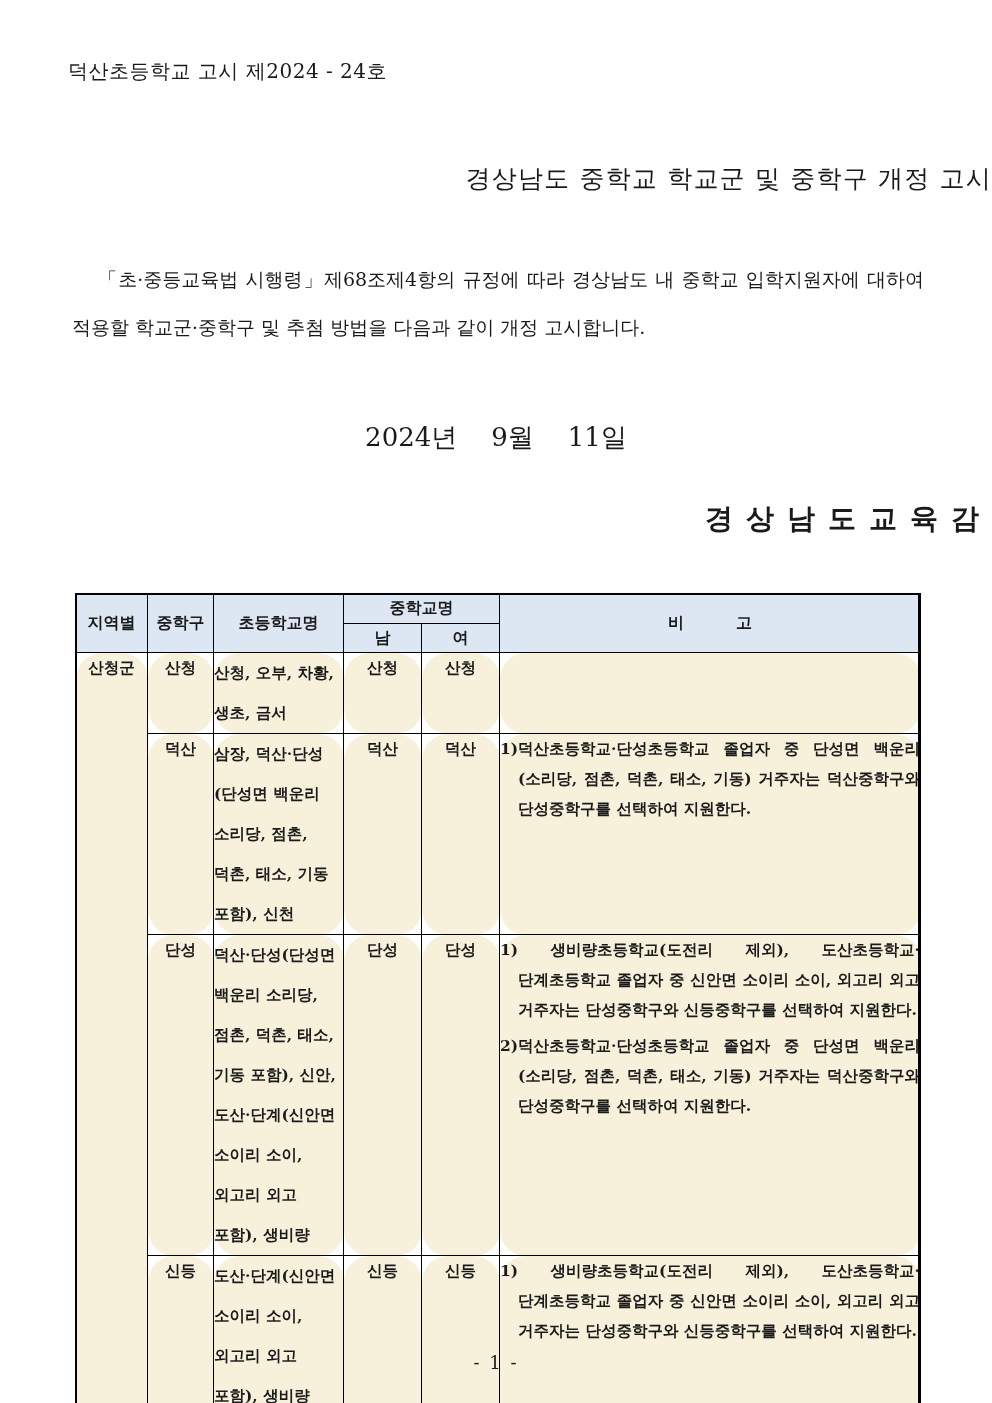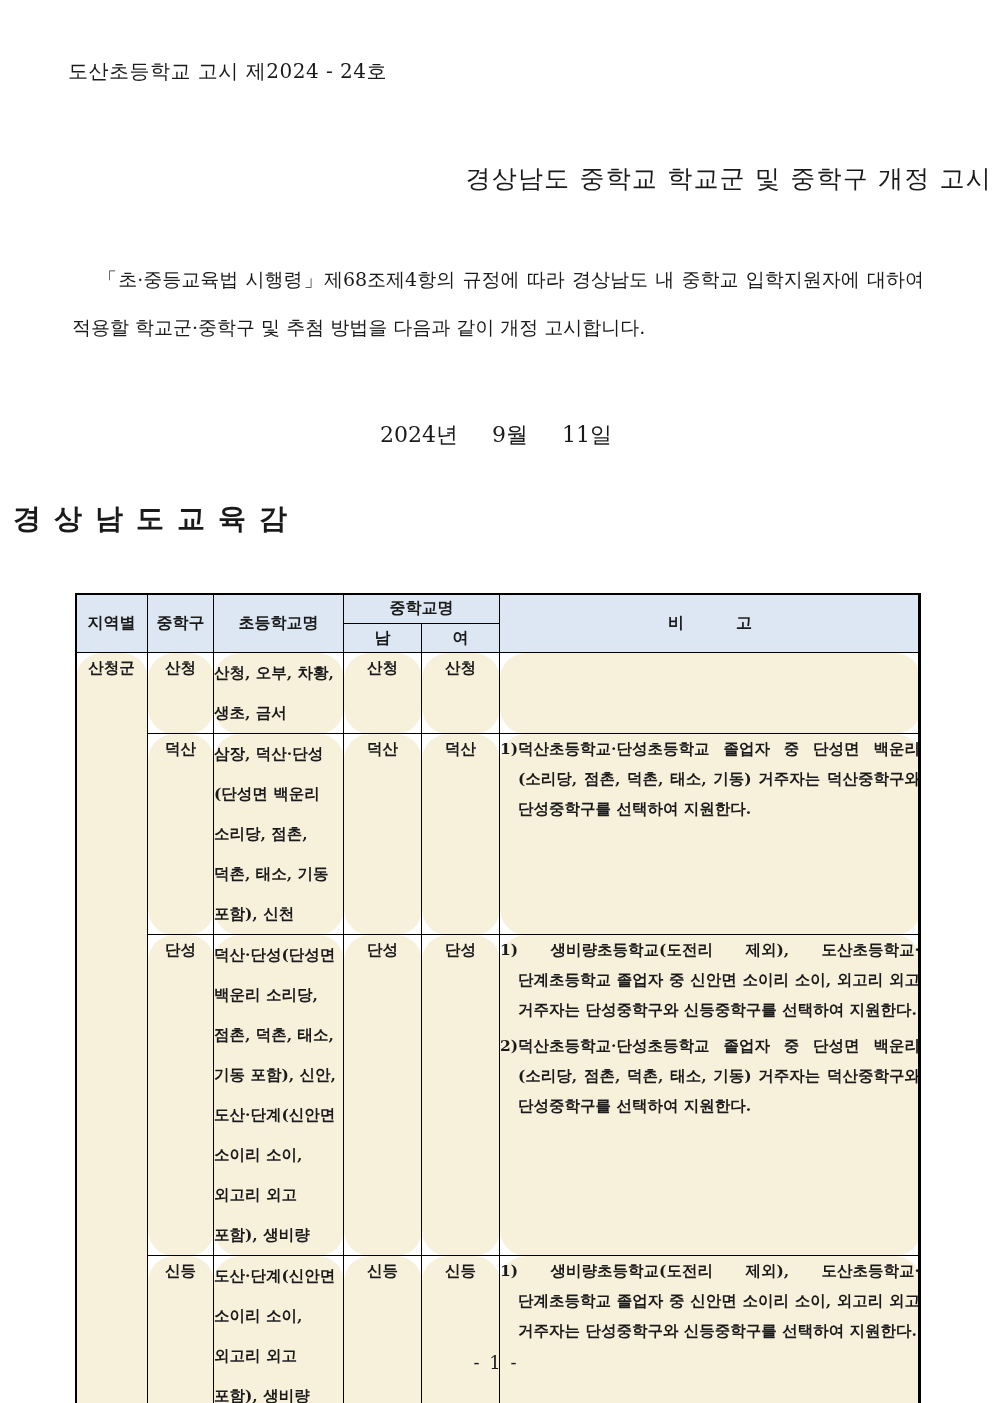--- a/index.html
+++ b/index.html
@@ -58,32 +58,32 @@
     word-break: keep-all;
   }
 
   
   .doc-date {
     position: absolute;
     left: 0;
     right: 0;
     top: 420px;
     text-align: center;
-    font-size: 22px;
+    font-size: 26px;
   }
   .doc-date .seg { display: inline-block; }
   .doc-date .gap { display: inline-block; width: 34px; }
 
   
   .signature {
     position: absolute;
     left: 0;
     right: 0;
     top: 500px;
-    text-align: left;
+    text-align: right;
     font-size: 28px;
     font-weight: bold;
     letter-spacing: 13px;
     text-indent: 13px;
   }
 
   
   .table-wrap {
     position: absolute;
     left: 75px;
@@ -179,21 +179,21 @@
     text-align: center;
     font-size: 18px;
     letter-spacing: 2px;
   }
 </style>
 </head>
 <body>
 
 <div class="page">
 
-  <div class="doc-number">도산초등학교 고시 제2024 - 24호</div>
+  <div class="doc-number">덕산초등학교 고시 제2024 - 24호</div>
 
   <h1 class="doc-title">경상남도 중학교 학교군 및 중학구 개정 고시</h1>
 
   <p class="body-para">「초·중등교육법 시행령」제68조제4항의 규정에 따라 경상남도 내 중학교 입학지원자에 대하여 적용할 학교군·중학구 및 추첨 방법을 다음과 같이 개정 고시합니다.</p>
 
   <div class="doc-date">
     <span class="seg">2024년</span><span class="gap"></span><span class="seg">9월</span><span class="gap"></span><span class="seg">11일</span>
   </div>
 
   <div class="signature">경상남도교육감</div>

